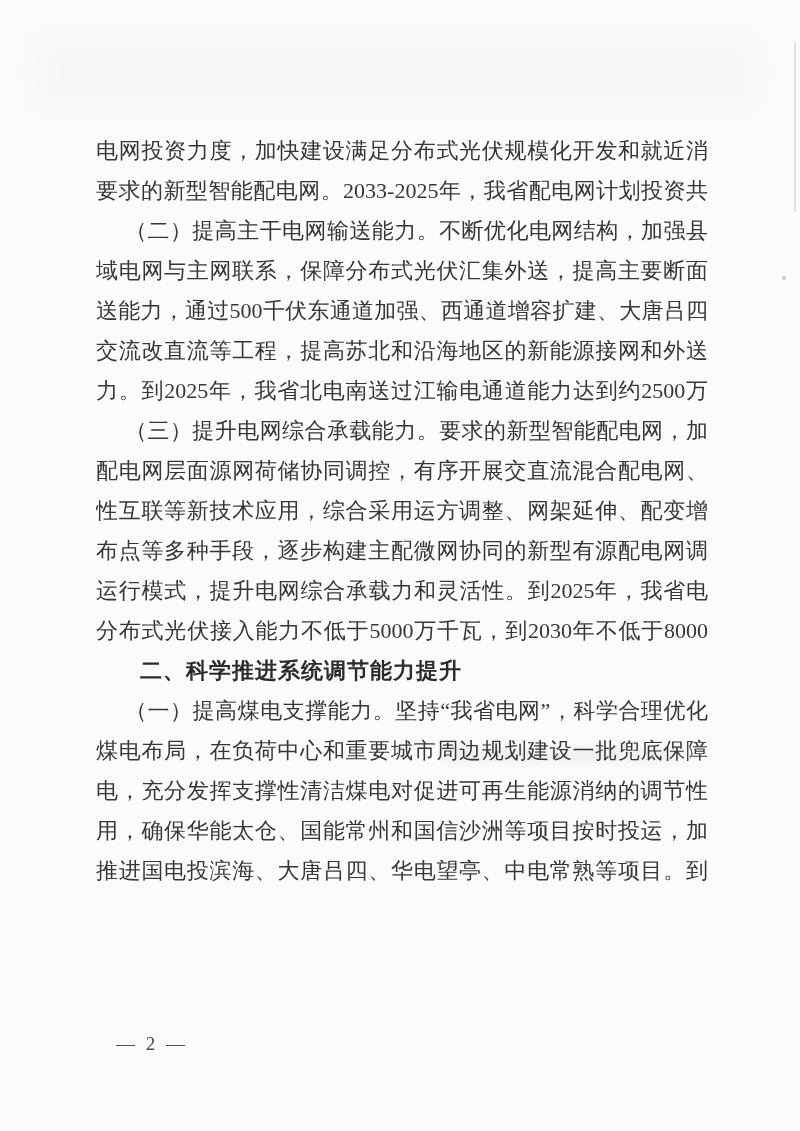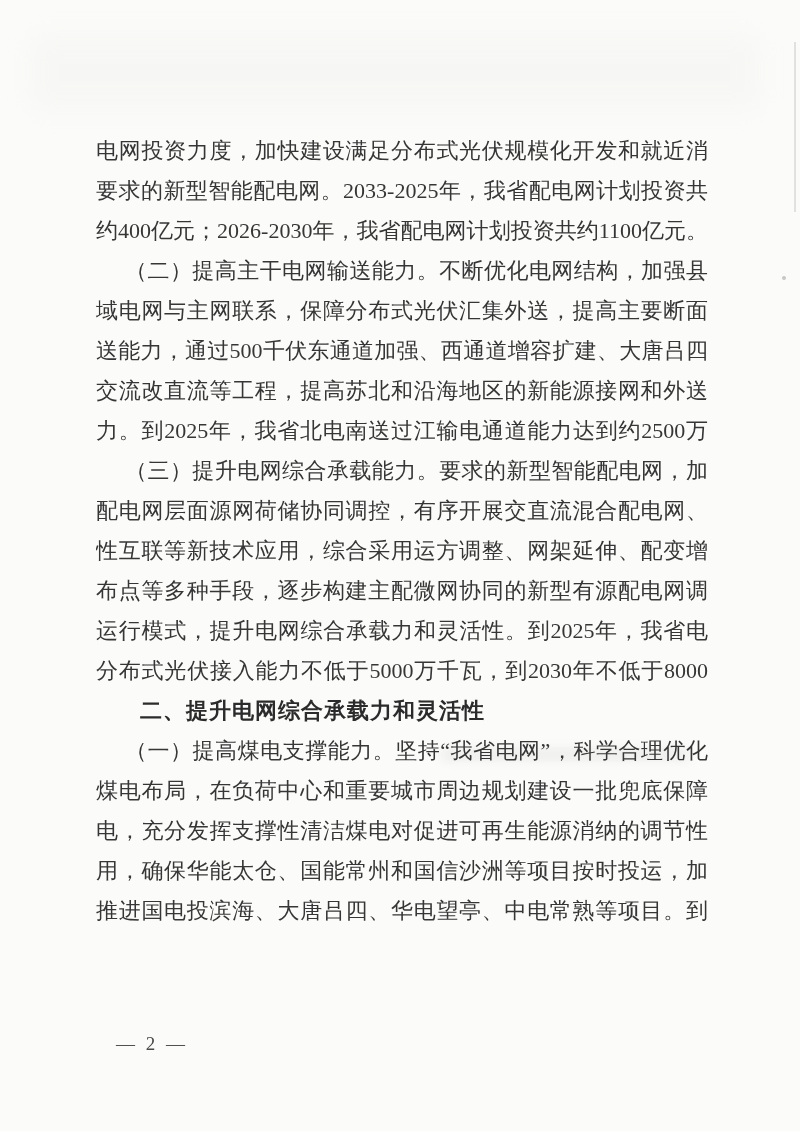--- a/index.html
+++ b/index.html
@@ -103,33 +103,32 @@
 
 <div class="page">
   <div class="smudge-top"></div>
   <div class="smudge-mid"></div>
   <div class="edge-line"></div>
   <div class="speck"></div>
 
   <div class="textblock">
       <div class="line body fill">电网投资力度，加快建设满足分布式光伏规模化开发和就近消纳</div>
       <div class="line body fill">要求的新型智能配电网。2033-2025年，我省配电网计划投资共</div>
-      <div class="line body fill">约400亿元；2026-2030年，我省配电网计划投资共约1100亿元。</div>
       <div class="line body fill indent">（二）提高主干电网输送能力。不断优化电网结构，加强县</div>
       <div class="line body fill">域电网与主网联系，保障分布式光伏汇集外送，提高主要断面输</div>
       <div class="line body fill">送能力，通过500千伏东通道加强、西通道增容扩建、大唐吕四</div>
       <div class="line body fill">交流改直流等工程，提高苏北和沿海地区的新能源接网和外送能</div>
       <div class="line body fill">力。到2025年，我省北电南送过江输电通道能力达到约2500万千</div>
       <div class="line body fill indent">（三）提升电网综合承载能力。要求的新型智能配电网，加强</div>
       <div class="line body fill">配电网层面源网荷储协同调控，有序开展交直流混合配电网、柔</div>
       <div class="line body fill">性互联等新技术应用，综合采用运方调整、网架延伸、配变增容</div>
       <div class="line body fill">布点等多种手段，逐步构建主配微网协同的新型有源配电网调度</div>
       <div class="line body fill">运行模式，提升电网综合承载力和灵活性。到2025年，我省电网</div>
       <div class="line body fill">分布式光伏接入能力不低于5000万千瓦，到2030年不低于8000</div>
-      <div class="line heading">二、提升电网综合承载力和灵活性</div>
+      <div class="line heading">二、科学推进系统调节能力提升</div>
       <div class="line body fill indent">（一）提高煤电支撑能力。坚持“我省电网”，科学合理优化</div>
       <div class="line body fill">煤电布局，在负荷中心和重要城市周边规划建设一批兜底保障煤</div>
       <div class="line body fill">电，充分发挥支撑性清洁煤电对促进可再生能源消纳的调节性作</div>
       <div class="line body fill">用，确保华能太仓、国能常州和国信沙洲等项目按时投运，加快</div>
       <div class="line body fill">推进国电投滨海、大唐吕四、华电望亭、中电常熟等项目。到2025</div>
     </div>
 
   <div class="pagenum">— 2 —</div>
 </div>
 

